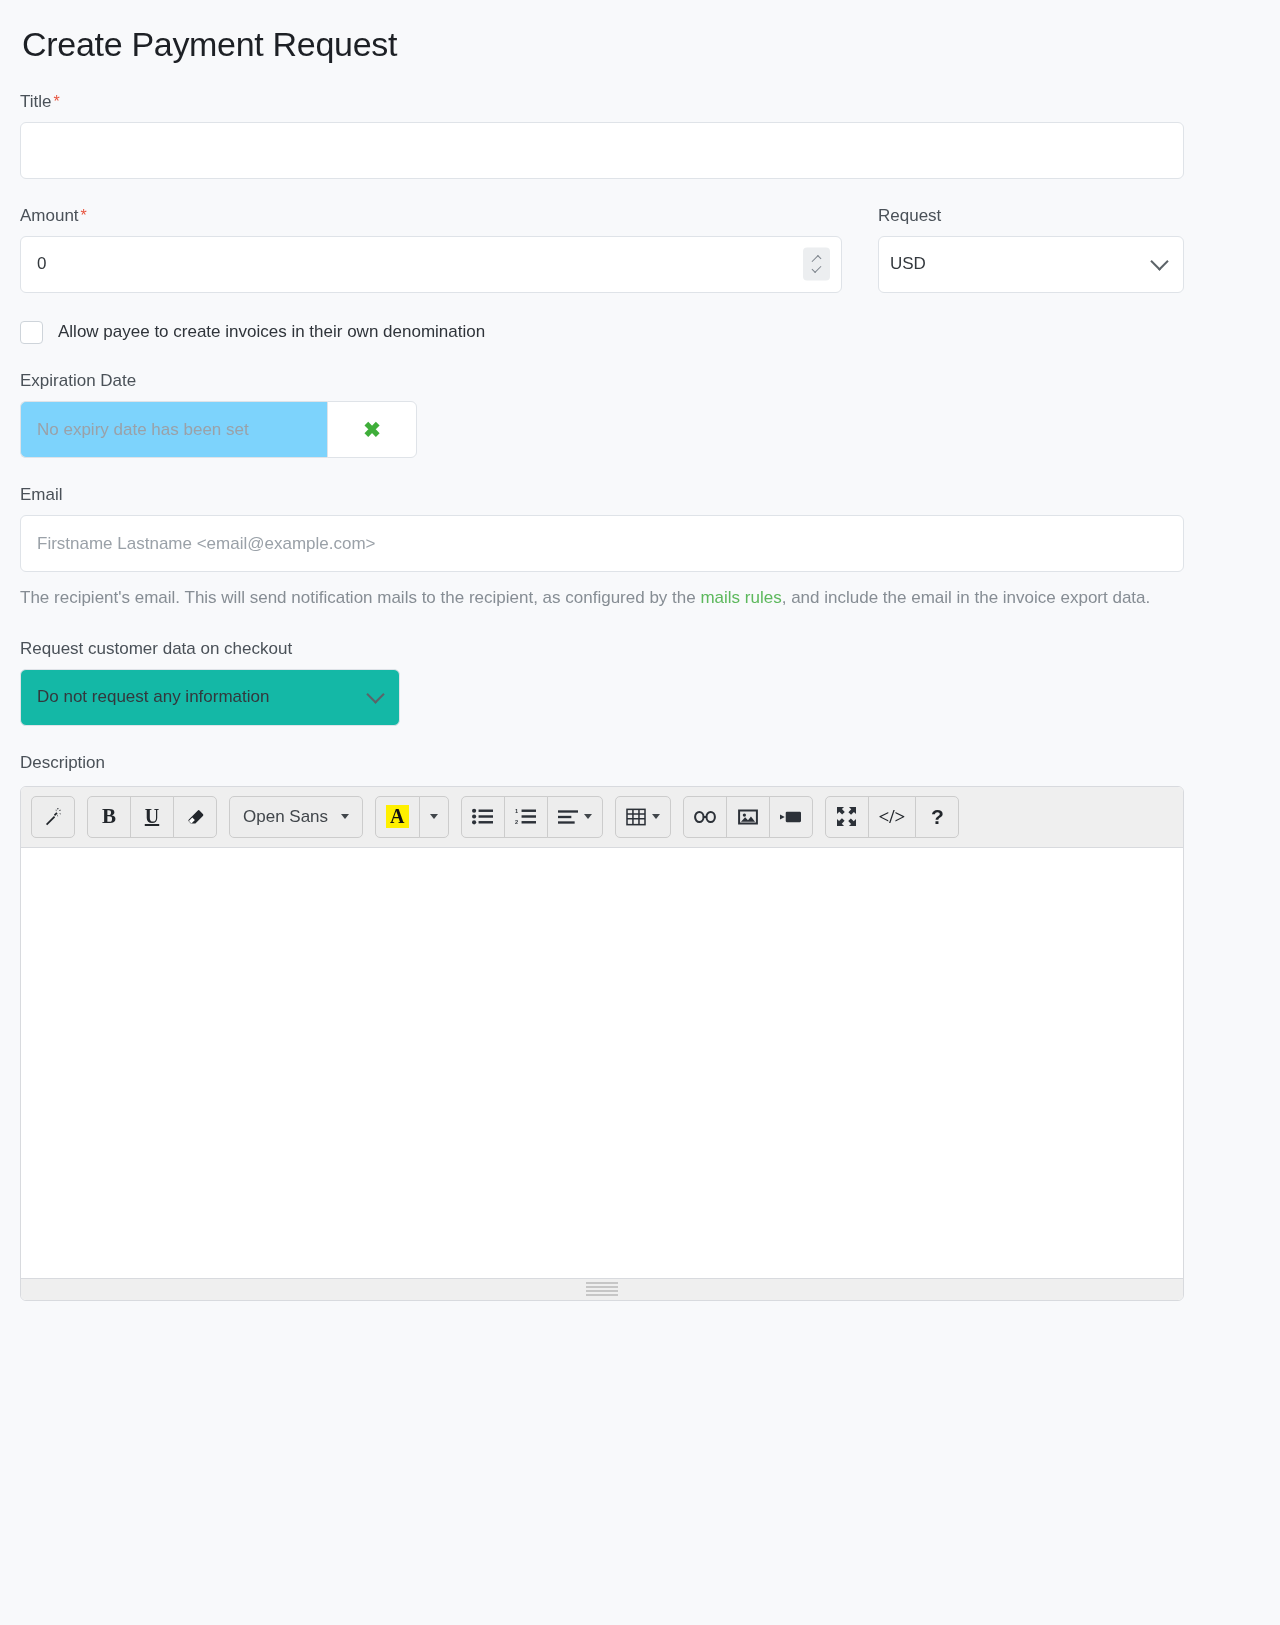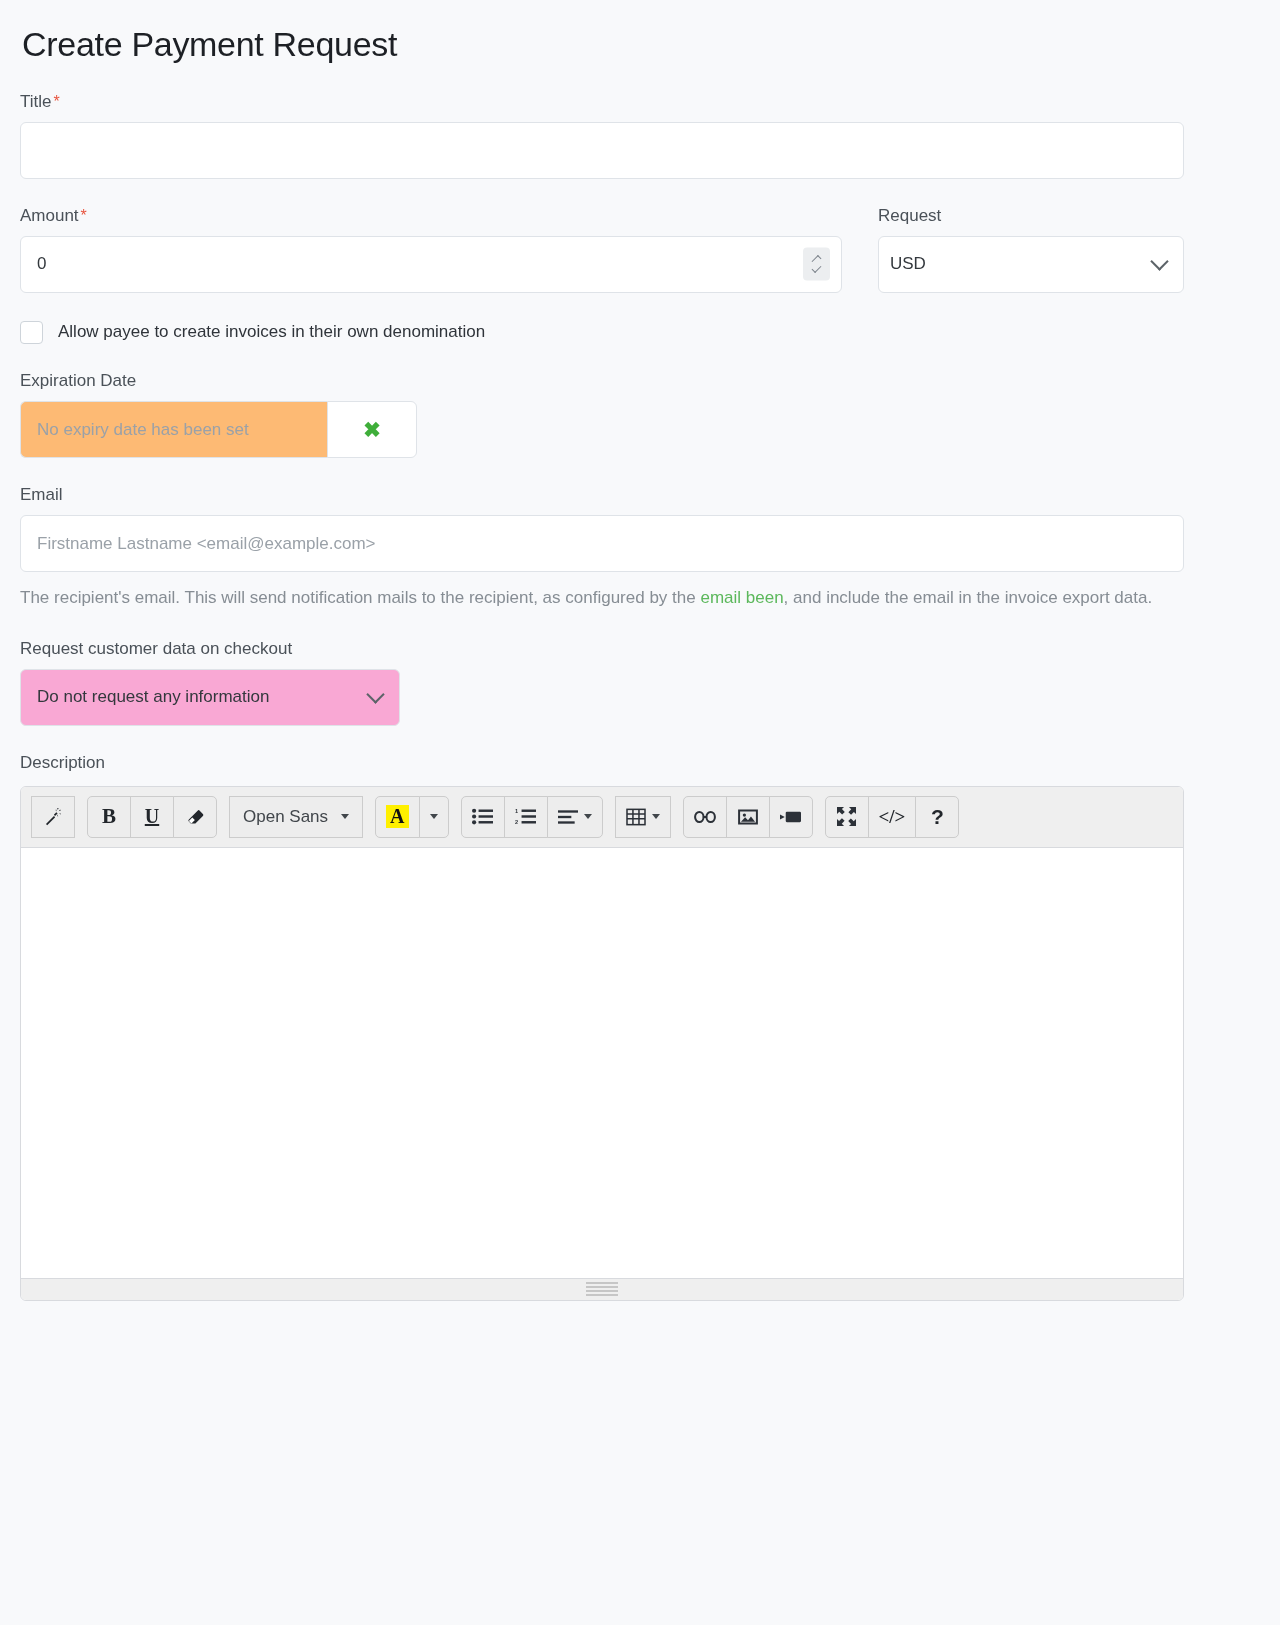--- a/index.html
+++ b/index.html
@@ -95,21 +95,21 @@
     border-radius: 4px;
     background: #fff;
     cursor: pointer;
     flex: none;
   }
   .check-label { font-size: 17px; color: #2f343a; }
 
   .date-row { display: flex; }
   .date-input {
     width: 307px; height: 57px;
-    background: #fdba74;
+    background: #7dd3fc;
     border: 1px solid #dfe3e8;
     border-right: none;
     border-radius: 6px 0 0 6px;
     font-size: 17px;
     color: #33383d;
     padding: 0 16px;
     font-family: "Liberation Sans", sans-serif;
     outline: none;
     overflow: hidden;
     white-space: nowrap;
@@ -133,21 +133,21 @@
     color: #868d94;
     line-height: 1.62;
     margin-top: 12px;
     max-width: 1164px;
   }
   .help-link { color: #5cb85c; text-decoration: none; }
 
   .select-sm-wrap { position: relative; display: inline-block; }
   .select-sm {
     width: 380px; height: 57px;
-    background: #f9a8d4;
+    background: #14b8a6;
     border: 1px solid #dfe3e8;
     border-radius: 6px;
     font-size: 17px;
     color: #33383d;
     padding: 0 48px 0 16px;
     display: flex; align-items: center;
     cursor: pointer;
   }
 
   
@@ -179,21 +179,21 @@
     display: flex;
     align-items: center;
     justify-content: center;
     cursor: pointer;
     color: #22262b;
     font-size: 17px;
     font-family: "Liberation Sans", sans-serif;
   }
   .btn-group .tb-btn:first-child { margin-left: 0; border-radius: 5px 0 0 5px; }
   .btn-group .tb-btn:last-child { border-radius: 0 5px 5px 0; }
-  .btn-group .tb-btn:only-child { border-radius: 0; }
+  .btn-group .tb-btn:only-child { border-radius: 5px; }
   .tb-btn svg { display: block; }
   .tb-bold { font-family: "Liberation Serif", serif; font-weight: bold; font-size: 21px; }
   .tb-underline { font-family: "Liberation Serif", serif; font-weight: bold; font-size: 20px; text-decoration: underline; }
   .tb-font { font-size: 17px; color: #41464b; gap: 7px; padding: 0 13px; }
   .tb-code { font-family: "Liberation Serif", serif; font-weight: bold; font-size: 19px; }
   .tb-help { font-family: "Liberation Sans", sans-serif; font-weight: bold; font-size: 21px; }
   .caret {
     width: 0; height: 0;
     border-left: 4.5px solid transparent;
     border-right: 4.5px solid transparent;
@@ -270,21 +270,21 @@
       <div class="date-clear">
         <span>✖</span>
       </div>
     </div>
   </div>
 
   <div class="field-group">
     <label class="field-label">Email</label>
     <input class="control" type="text" placeholder="Firstname Lastname &lt;email@example.com&gt;" style="">
     <div class="help-text">
-      <span>The recipient's email. This will send notification mails to the recipient, as configured by the </span><a class="help-link" href="#">email been</a><span>, and include the email in the invoice export data.</span>
+      <span>The recipient's email. This will send notification mails to the recipient, as configured by the </span><a class="help-link" href="#">mails rules</a><span>, and include the email in the invoice export data.</span>
     </div>
   </div>
 
   <div class="field-group">
     <label class="field-label">Request customer data on checkout</label>
     <div class="select-sm-wrap">
       <div class="select-sm">
         <span>Do not request any information</span>
       </div>
       <span class="chev"></span>

